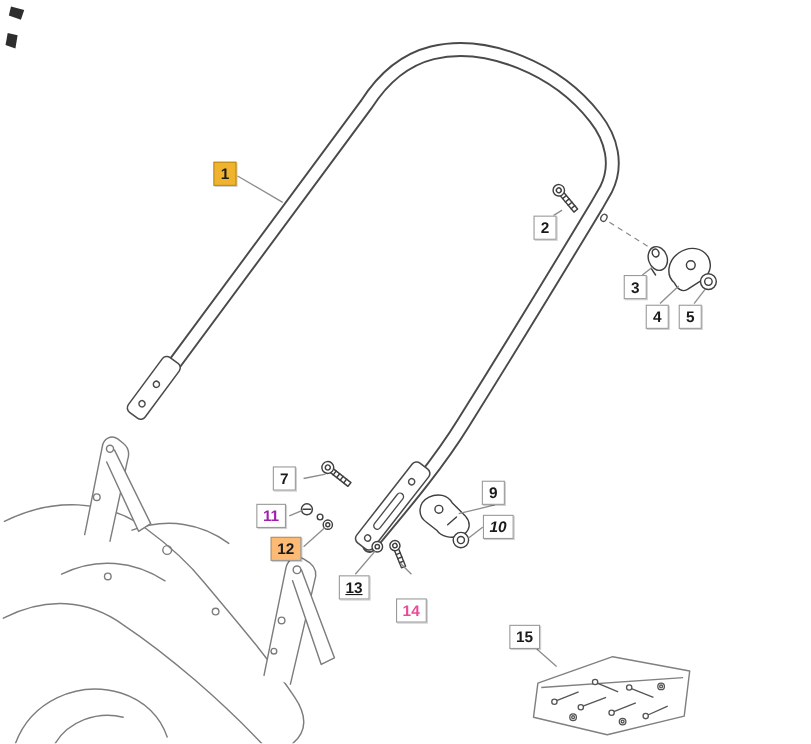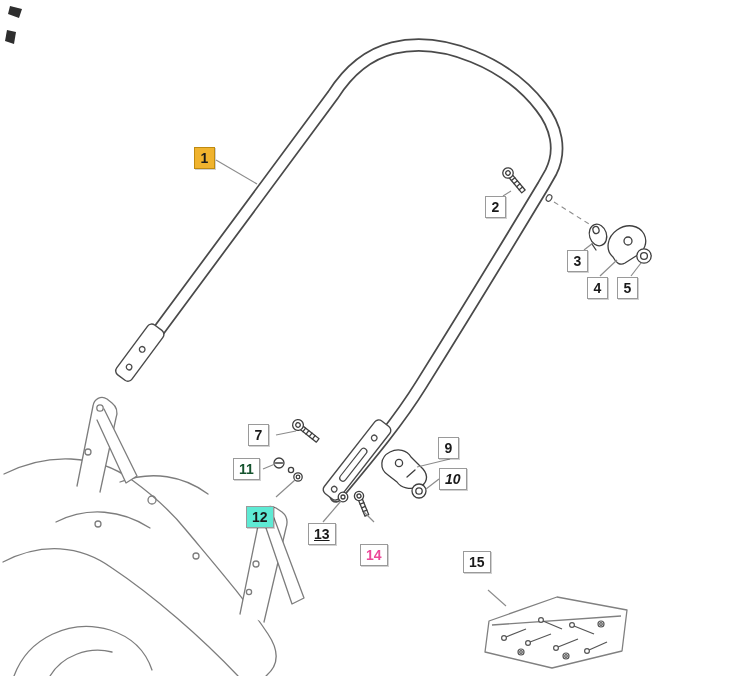--- a/index.html
+++ b/index.html
@@ -203,19 +203,19 @@
 
   <div id="callout-layer">
       <div class="callout" style="left: 194px; top: 147px; background: rgb(240, 179, 46); border-color: rgb(191, 138, 16); color: rgb(26, 26, 26);">1</div>
       <div class="callout" style="left: 485px; top: 196px; background: rgb(255, 255, 255); border-color: rgb(154, 154, 154); color: rgb(26, 26, 26);">2</div>
       <div class="callout" style="left: 567px; top: 250px; background: rgb(255, 255, 255); border-color: rgb(154, 154, 154); color: rgb(26, 26, 26);">3</div>
       <div class="callout" style="left: 587px; top: 277px; background: rgb(255, 255, 255); border-color: rgb(154, 154, 154); color: rgb(26, 26, 26);">4</div>
       <div class="callout" style="left: 617px; top: 277px; background: rgb(255, 255, 255); border-color: rgb(154, 154, 154); color: rgb(26, 26, 26);">5</div>
       <div class="callout" style="left: 248px; top: 424px; background: rgb(255, 255, 255); border-color: rgb(154, 154, 154); color: rgb(26, 26, 26);">7</div>
       <div class="callout" style="left: 438px; top: 437px; background: rgb(255, 255, 255); border-color: rgb(154, 154, 154); color: rgb(26, 26, 26);">9</div>
       <div class="callout" style="left: 439px; top: 468px; background: rgb(255, 255, 255); border-color: rgb(154, 154, 154); color: rgb(26, 26, 26); font-style: italic;">10</div>
-      <div class="callout" style="left: 233px; top: 458px; background: rgb(255, 255, 255); border-color: rgb(154, 154, 154); color: #14532d;">11</div>
-      <div class="callout" style="left: 246px; top: 506px; background: #5eead4; border-color: rgb(154, 154, 154); color: rgb(26, 26, 26);">12</div>
+      <div class="callout" style="left: 233px; top: 458px; background: rgb(255, 255, 255); border-color: rgb(154, 154, 154); color: #a21caf;">11</div>
+      <div class="callout" style="left: 246px; top: 488px; background: #fdba74; border-color: rgb(154, 154, 154); color: rgb(26, 26, 26);">12</div>
       <div class="callout" style="left: 308px; top: 523px; background: rgb(255, 255, 255); border-color: rgb(154, 154, 154); color: rgb(26, 26, 26); text-decoration: underline;">13</div>
       <div class="callout" style="left: 360px; top: 544px; background: rgb(255, 255, 255); border-color: rgb(154, 154, 154); color: #ec4899;">14</div>
-      <div class="callout" style="left: 463px; top: 551px; background: rgb(255, 255, 255); border-color: rgb(154, 154, 154); color: rgb(26, 26, 26);">15</div>
+      <div class="callout" style="left: 463px; top: 568px; background: rgb(255, 255, 255); border-color: rgb(154, 154, 154); color: rgb(26, 26, 26);">15</div>
     </div>
 </div>
 
 </body></html>

